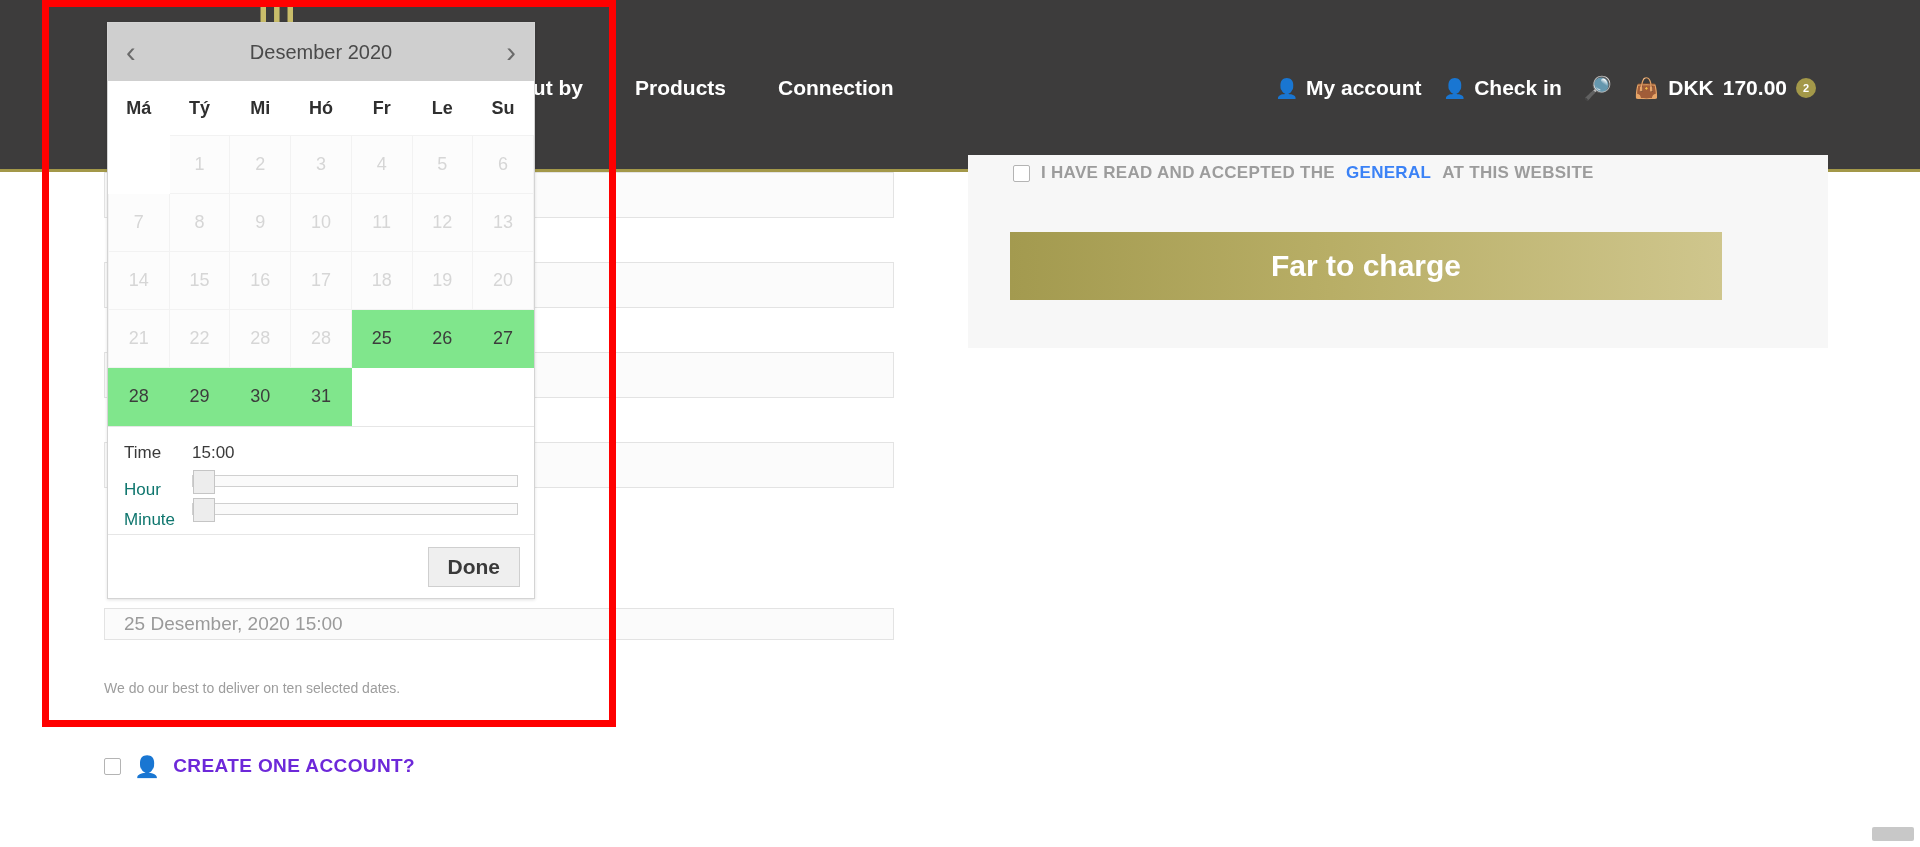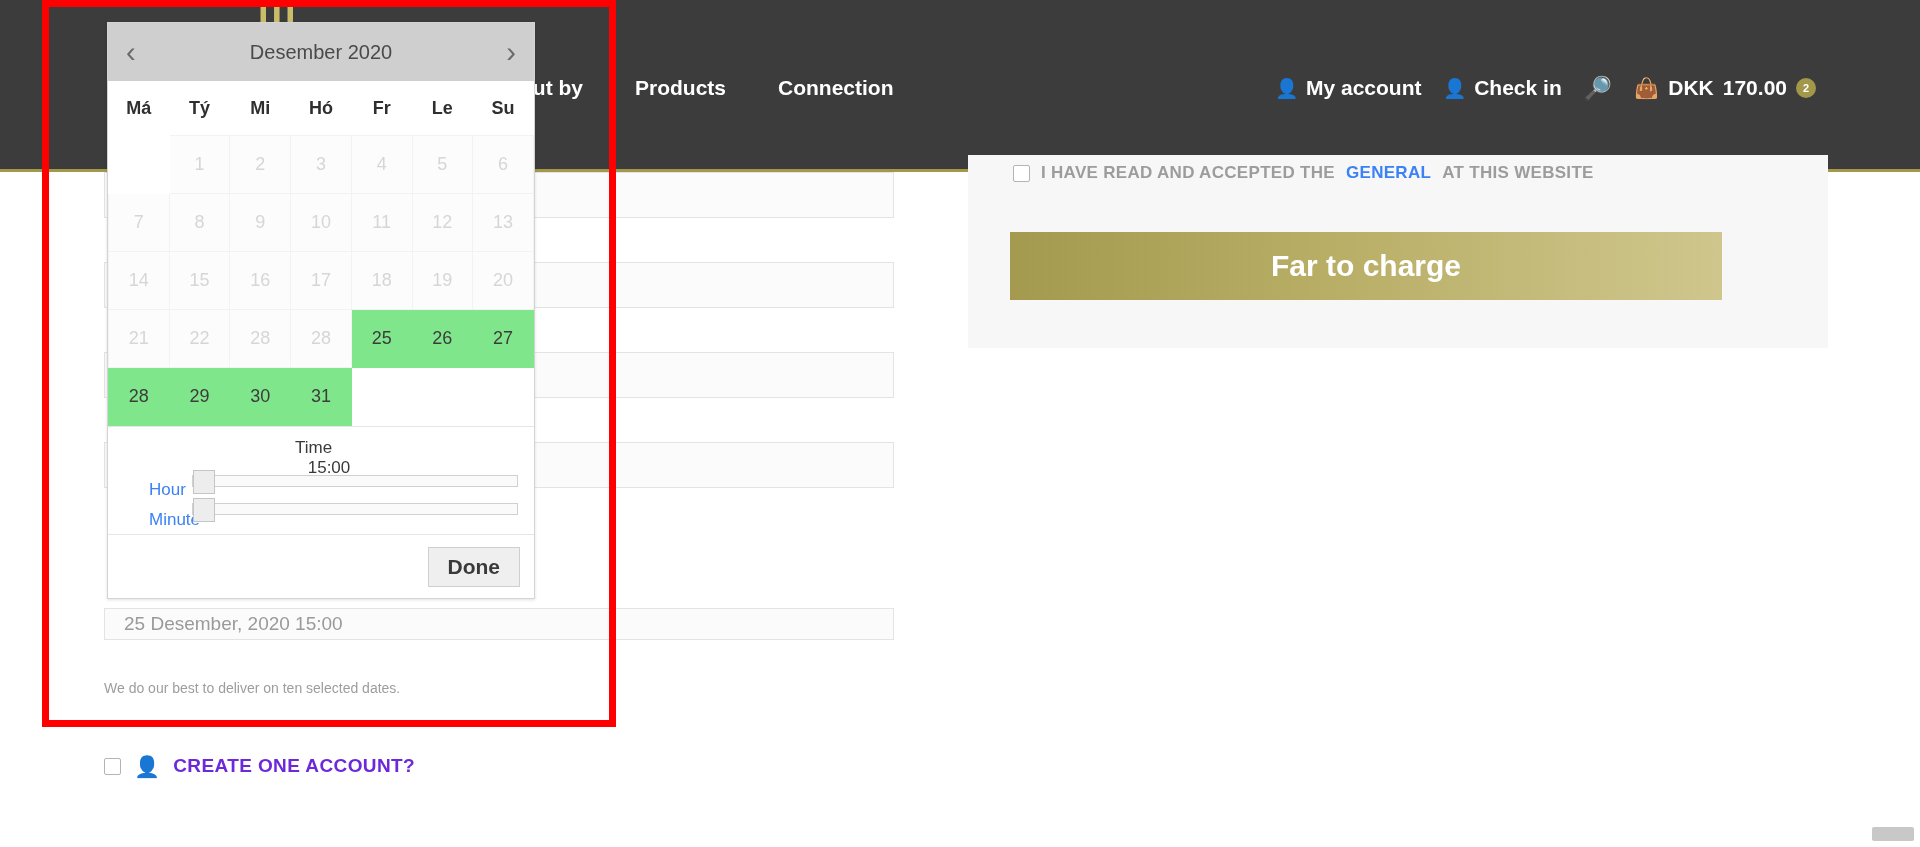--- a/index.html
+++ b/index.html
@@ -110,36 +110,36 @@
   }
   .dp-grid td.blank{background:#ffffff;border-color:#ffffff;}
   .dp-grid td.avail{
     background:#80e68c;color:#3c3c3c;cursor:pointer;border-color:#80e68c;
   }
 
   .dp-time{
     border-top:1px solid #e6e6e6;padding:11px 0 6px 0;position:relative;height:108px;
     box-sizing:border-box;
   }
-  .dp-time-row{display:flex;align-items:center;padding-left:16px;height:30px;flex-direction:column;}
+  .dp-time-row{display:flex;align-items:center;padding-left:16px;height:30px;}
   .dp-time-label{width:68px;font-size:17px;color:#3a3a3a;}
   .dp-time-val{font-size:17px;color:#3a3a3a;}
   .dp-slider-row{display:flex;align-items:center;padding-left:16px;height:28px;}
   .dp-slider-label{width:68px;font-size:17px;color:#3a3a3a;}
   .dp-slider{
     position:relative;flex:1;margin-right:16px;height:12px;
     background:#fafafa;border:1px solid #d0d0d0;box-sizing:border-box;cursor:pointer;
   }
   .dp-knob{
     position:absolute;left:0;top:-6px;width:22px;height:24px;
     background:#ededed;border:1px solid #c5c5c5;box-sizing:border-box;cursor:grab;
   }
   .dp-sliders{position:absolute;left:0;top:40px;width:100%;}
   .dp-labels{position:absolute;left:16px;top:48px;}
-  .dp-lab{font-size:17px;color:#3b82f6;height:30px;line-height:30px;margin-left:25px;}
+  .dp-lab{font-size:17px;color:#0f766e;height:30px;line-height:30px;}
   .dp-footer{
     border-top:1px solid #e6e6e6;height:64px;display:flex;align-items:center;
     justify-content:flex-end;padding-right:14px;box-sizing:border-box;background:#fff;
   }
   .dp-done{
     background:#efefef;border:1px solid #cfcfcf;box-sizing:border-box;
     padding:7px 19px;font-size:21px;font-weight:700;color:#3a3a3a;cursor:pointer;margin-left:36px;
   }
 
   

